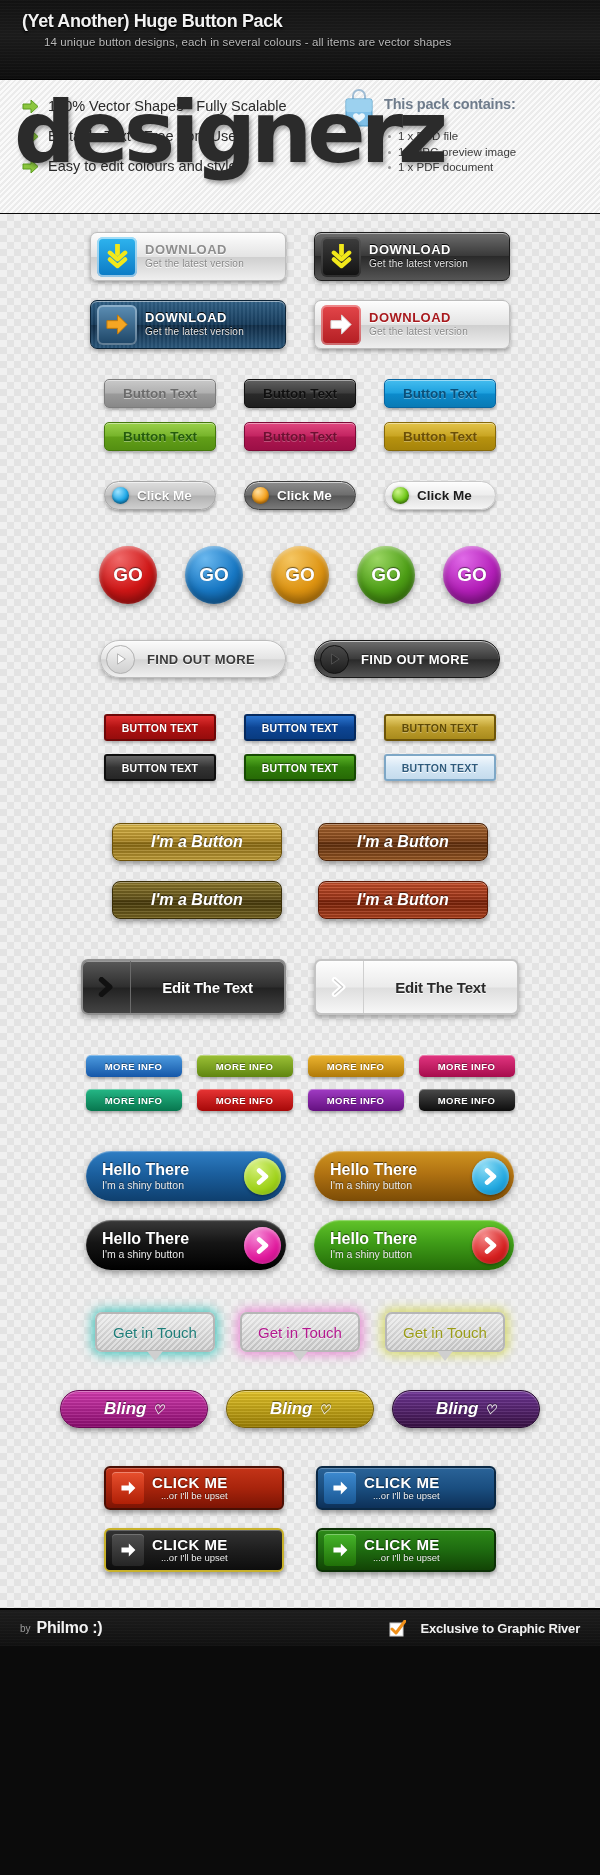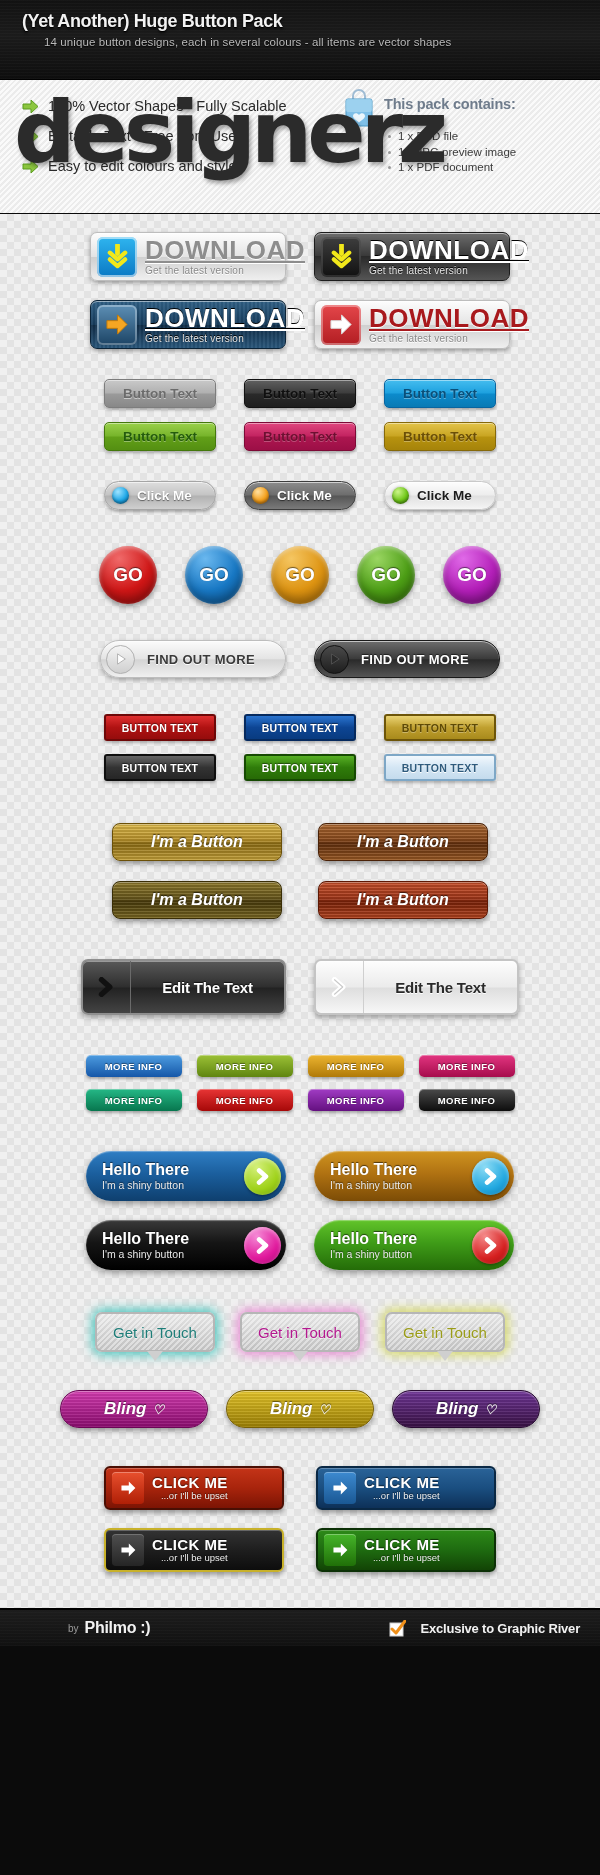--- a/index.html
+++ b/index.html
@@ -173,21 +173,21 @@
     flex: 0 0 40px;
     display: flex; align-items: center; justify-content: center;
     margin-right: 8px;
   }
   .ico-cyan { background: linear-gradient(180deg, #2fb5ef, #0a79c4); box-shadow: inset 0 0 0 2px rgba(255,255,255,.55); }
   .ico-black { background: linear-gradient(180deg, #3e3e3e, #111); box-shadow: inset 0 0 0 2px rgba(255,255,255,.12); }
   .ico-orange { background: linear-gradient(180deg, #5d8fb5, #1c4465); box-shadow: inset 0 0 0 2px rgba(255,255,255,.3); }
   .ico-redsq { background: linear-gradient(180deg, #e4464a, #b21d22); box-shadow: inset 0 0 0 2px rgba(255,255,255,.35); }
   .dl-txt { line-height: 1.05; }
   .dl-title {
-    font-size: 26px; font-weight: bold; letter-spacing: .5px; text-decoration: underline;
+    font-size: 13px; font-weight: bold; letter-spacing: .5px;
   }
   .dl-sub { font-size: 10px; margin-top: 2px; letter-spacing: .2px; }
   .t-grey  .dl-title { color: #8d8d8d; text-shadow: 0 1px 0 #fff; }
   .t-grey  .dl-sub   { color: #8b8b8b; text-shadow: 0 1px 0 #fff; }
   .t-white .dl-title { color: #fff; text-shadow: 0 -1px 0 #000; }
   .t-white .dl-sub   { color: #e2e2e2; text-shadow: 0 -1px 0 #000; }
   .t-red   .dl-title { color: #a8191d; text-shadow: 0 1px 0 #fff; }
   .t-red   .dl-sub   { color: #8b8b8b; text-shadow: 0 1px 0 #fff; }
 
   
@@ -343,21 +343,21 @@
   .footer {
     position: relative;
     height: 38px;
     background:
       repeating-linear-gradient(0deg, rgba(255,255,255,.02) 0 1px, rgba(0,0,0,0) 1px 3px),
       linear-gradient(180deg, #1d1d1d 0%, #111 100%);
     display: flex; align-items: center;
     padding: 0 20px;
     border-top: 2px solid #000;
   }
-  .f-by { font-size: 10px; color: #9b9b9b; margin-right: 6px; margin-left: 48px; }
+  .f-by { font-size: 10px; color: #9b9b9b; margin-right: 6px; }
   .f-author { font-size: 16px; font-weight: bold; color: #f2f2f2; letter-spacing:-.3px; }
   .f-right { margin-left: auto; display:flex; align-items:center; gap: 14px; }
   .f-excl { font-size: 13px; font-weight: bold; color: #f2f2f2; letter-spacing:-.2px; }
   .chk { width: 17px; height: 17px; }
 
   .sp { height: 1px; }
 </style>
 </head>
 <body>
 

